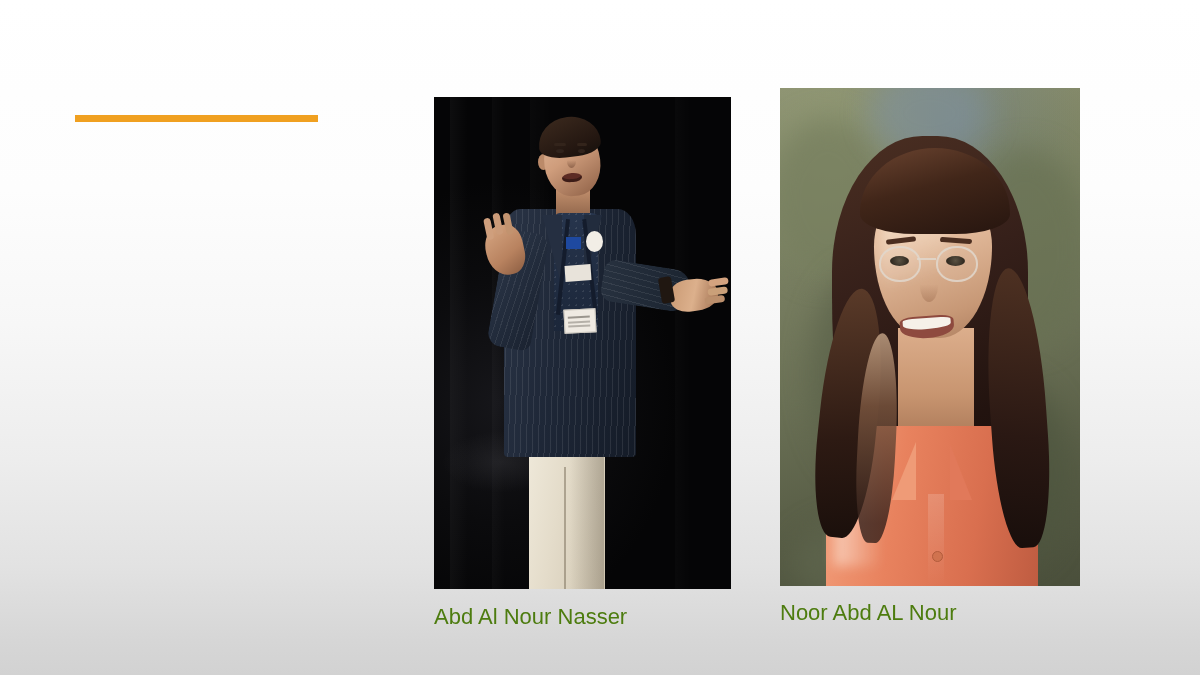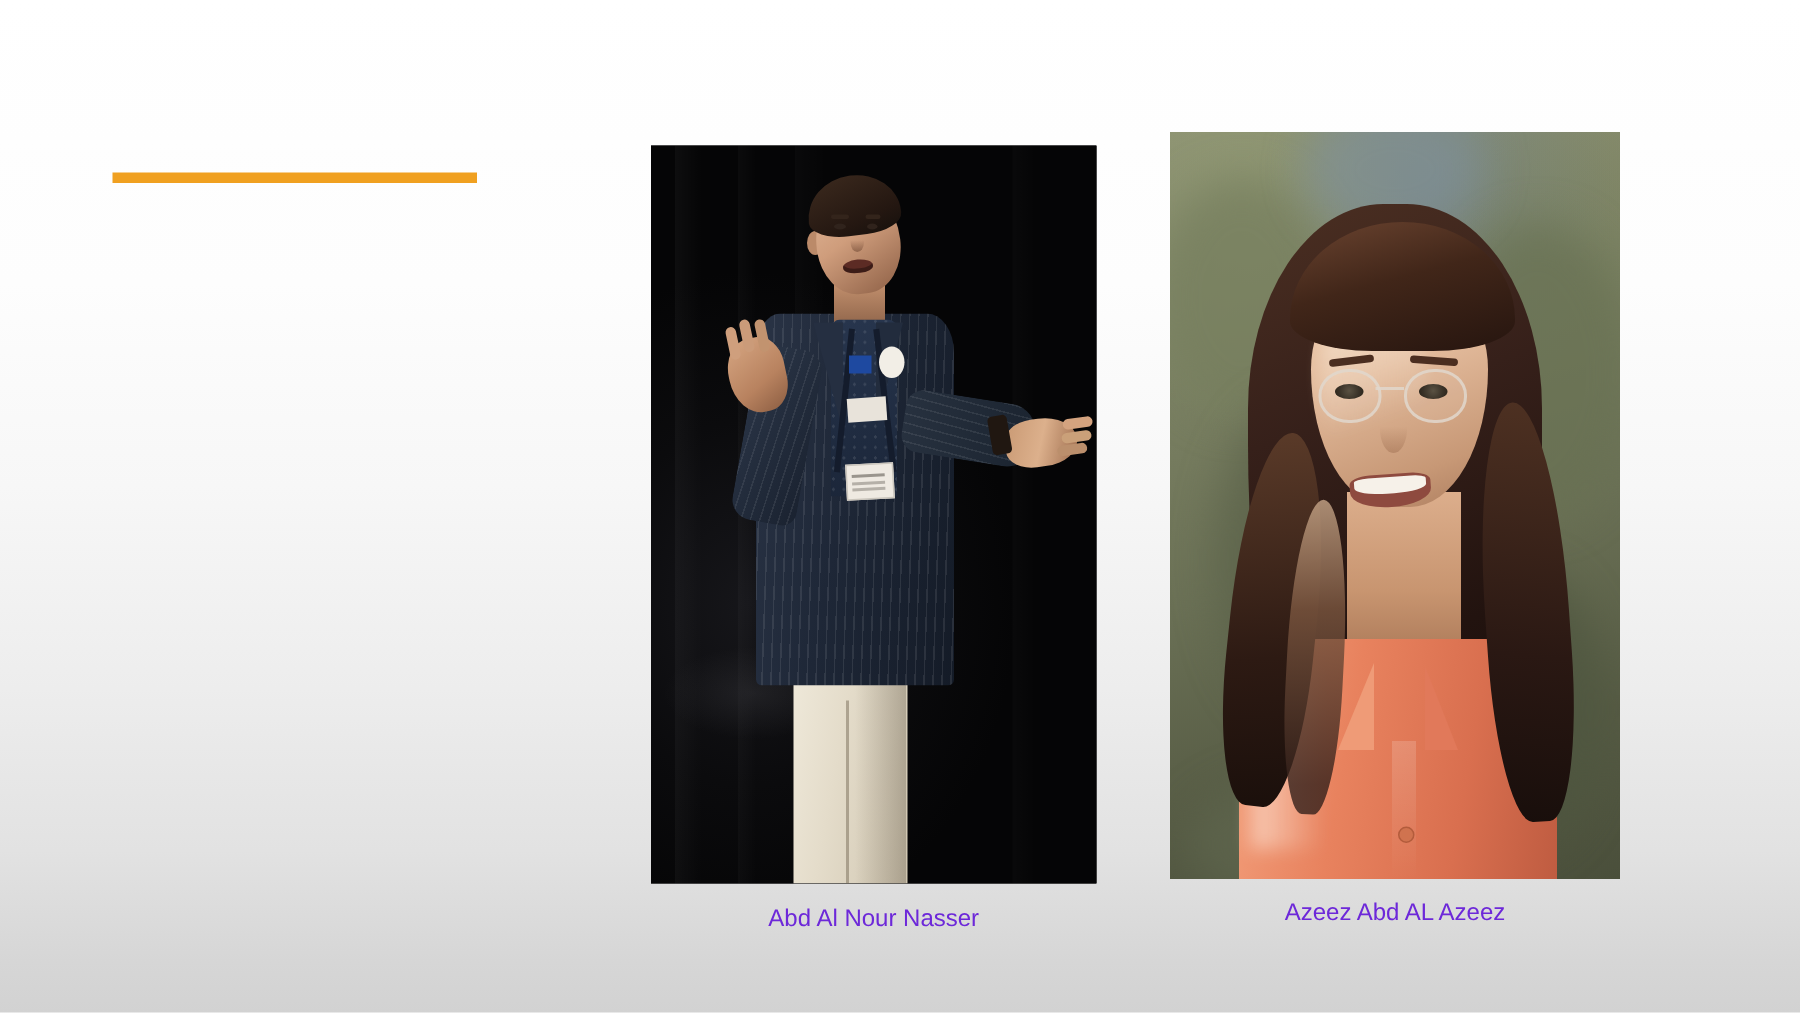--- a/index.html
+++ b/index.html
@@ -617,24 +617,24 @@
     width: 60px;
     height: 120px;
     background: linear-gradient(90deg, rgba(255,245,235,.55), rgba(255,255,255,0) 80%);
     z-index: 6;
     filter: blur(6px);
   }
 
   
   .caption {
     position: absolute;
-    font-size: 16px;
-    color: #6d28d9;
+    font-size: 22px;
+    color: #4d7c0f;
     white-space: nowrap;
-    text-align: center;
+    text-align: left;
   }
   .caption-left  { left: 434px; width: 297px; top: 604px; }
   .caption-right { left: 780px; width: 300px; top: 600px; }
 </style>
 </head>
 <body>
 
 <div class="slide">
 
   <div class="title-rule"></div>
@@ -717,15 +717,15 @@
         <div class="w-teeth"></div>
       </div>
 
       <div class="w-hair-strand strand-1"></div>
       <div class="w-hair-strand strand-2"></div>
       <div class="w-hair-strand strand-3"></div>
     </div>
   </div>
 
   <div class="caption caption-left">Abd Al Nour Nasser</div>
-  <div class="caption caption-right">Azeez Abd AL Azeez</div>
+  <div class="caption caption-right">Noor Abd AL Nour</div>
 
 </div>
 
 </body></html>

